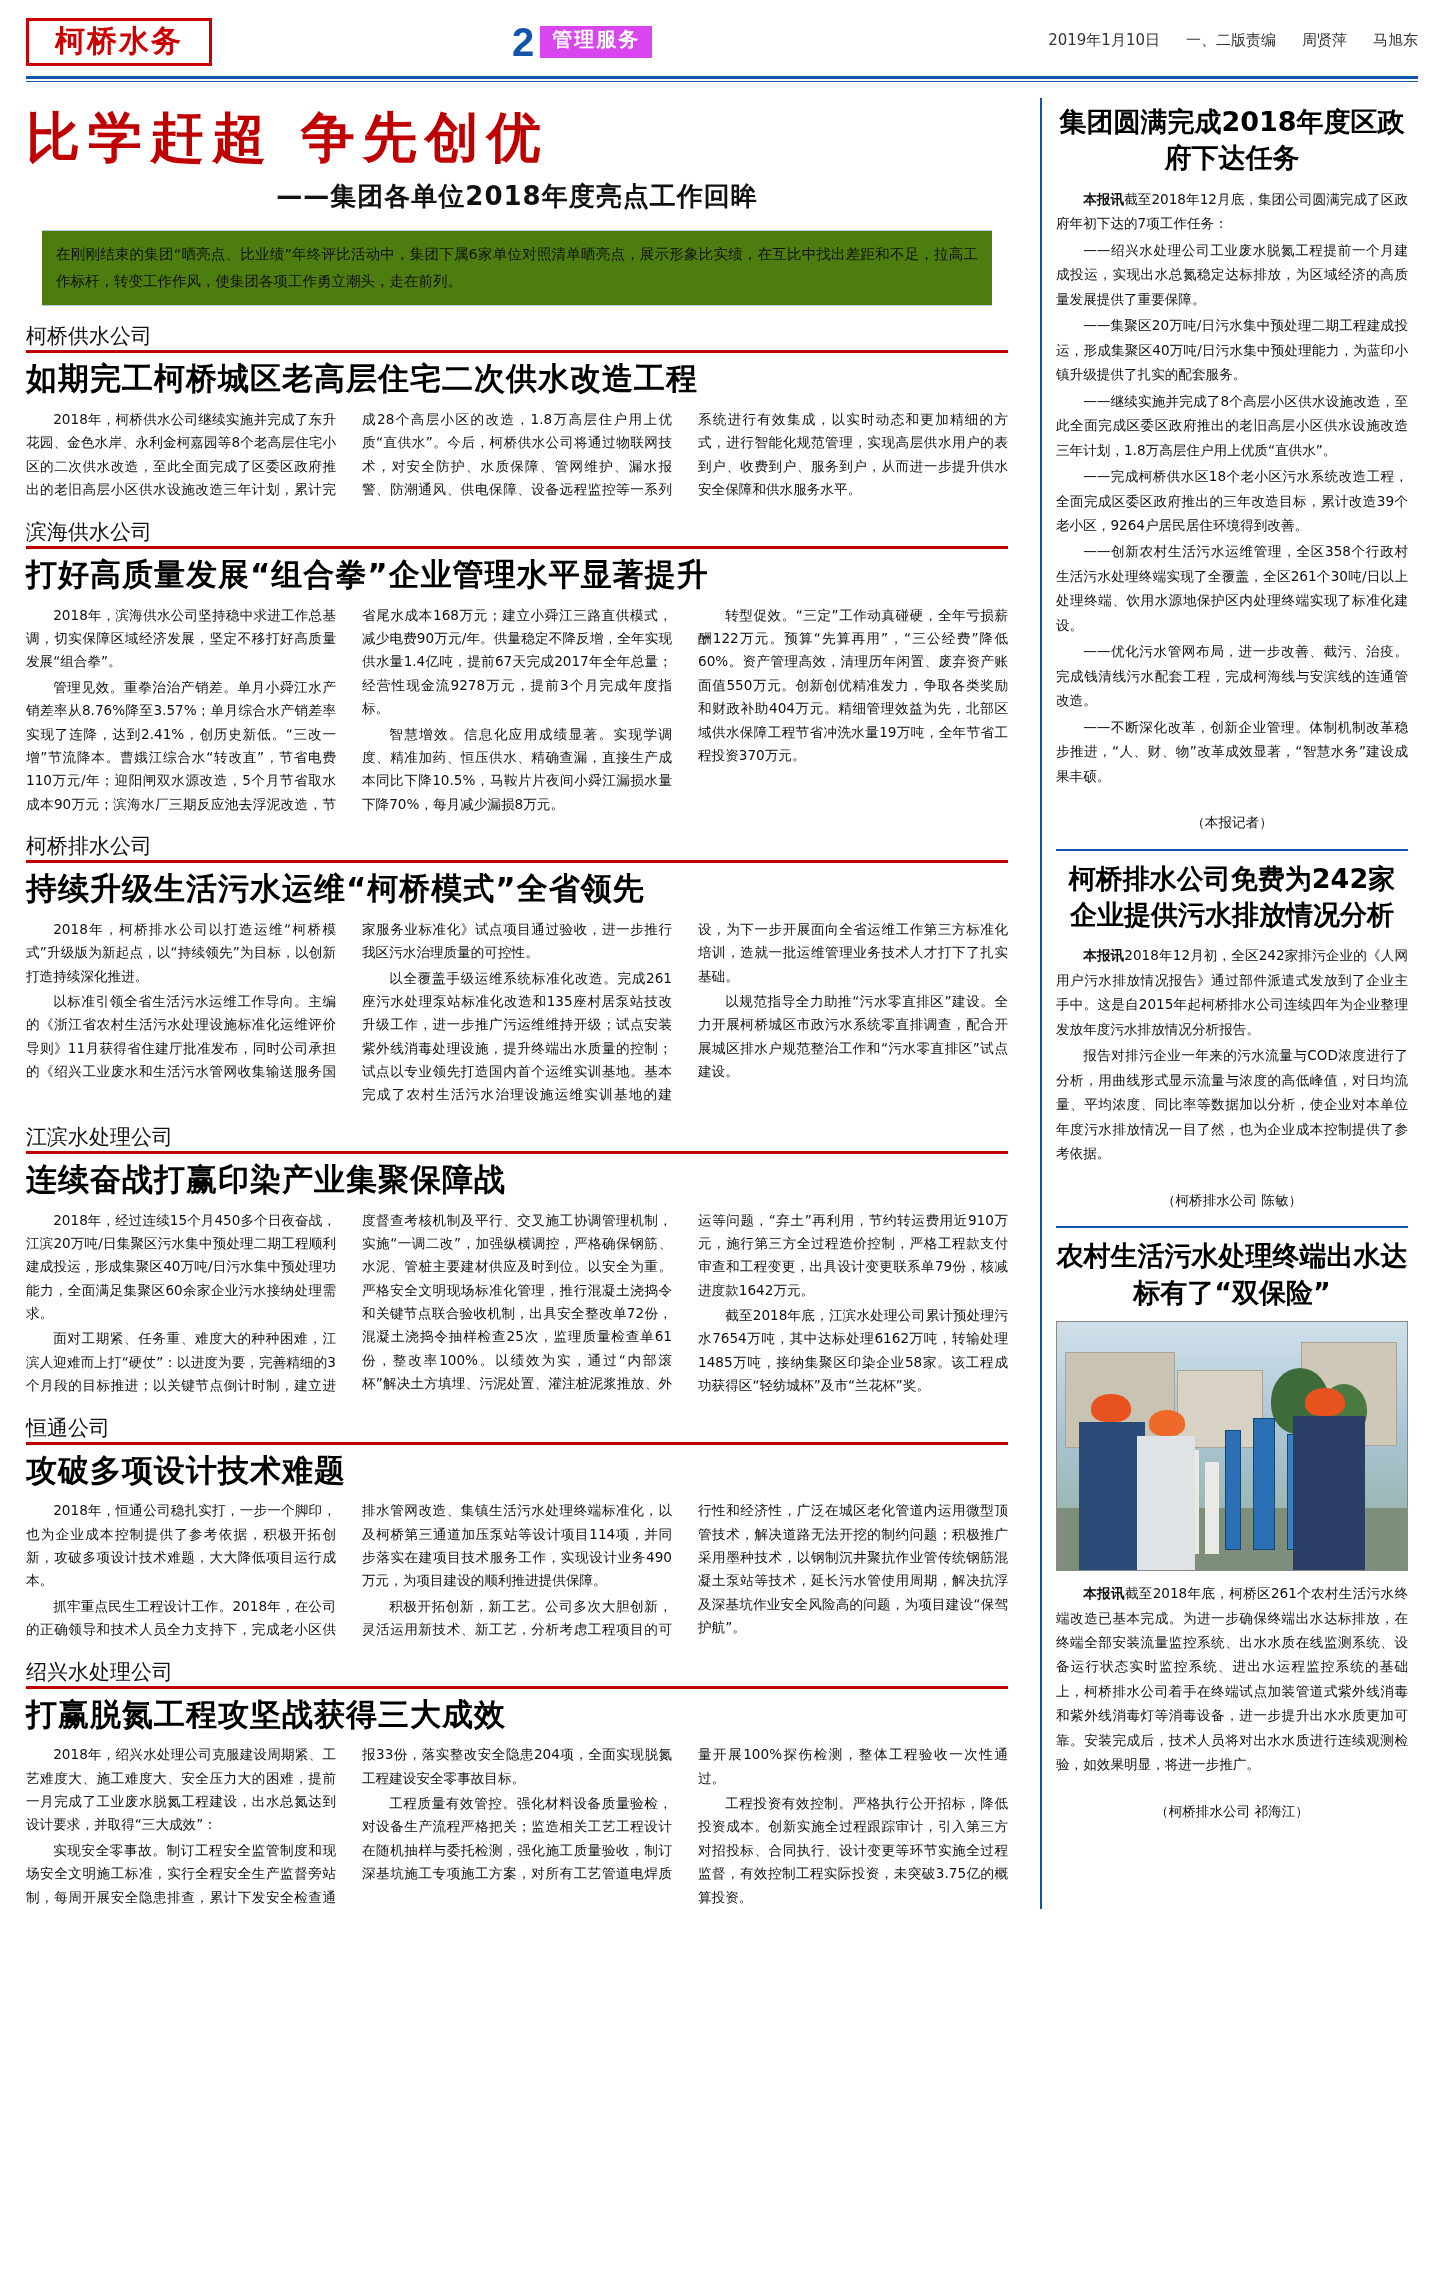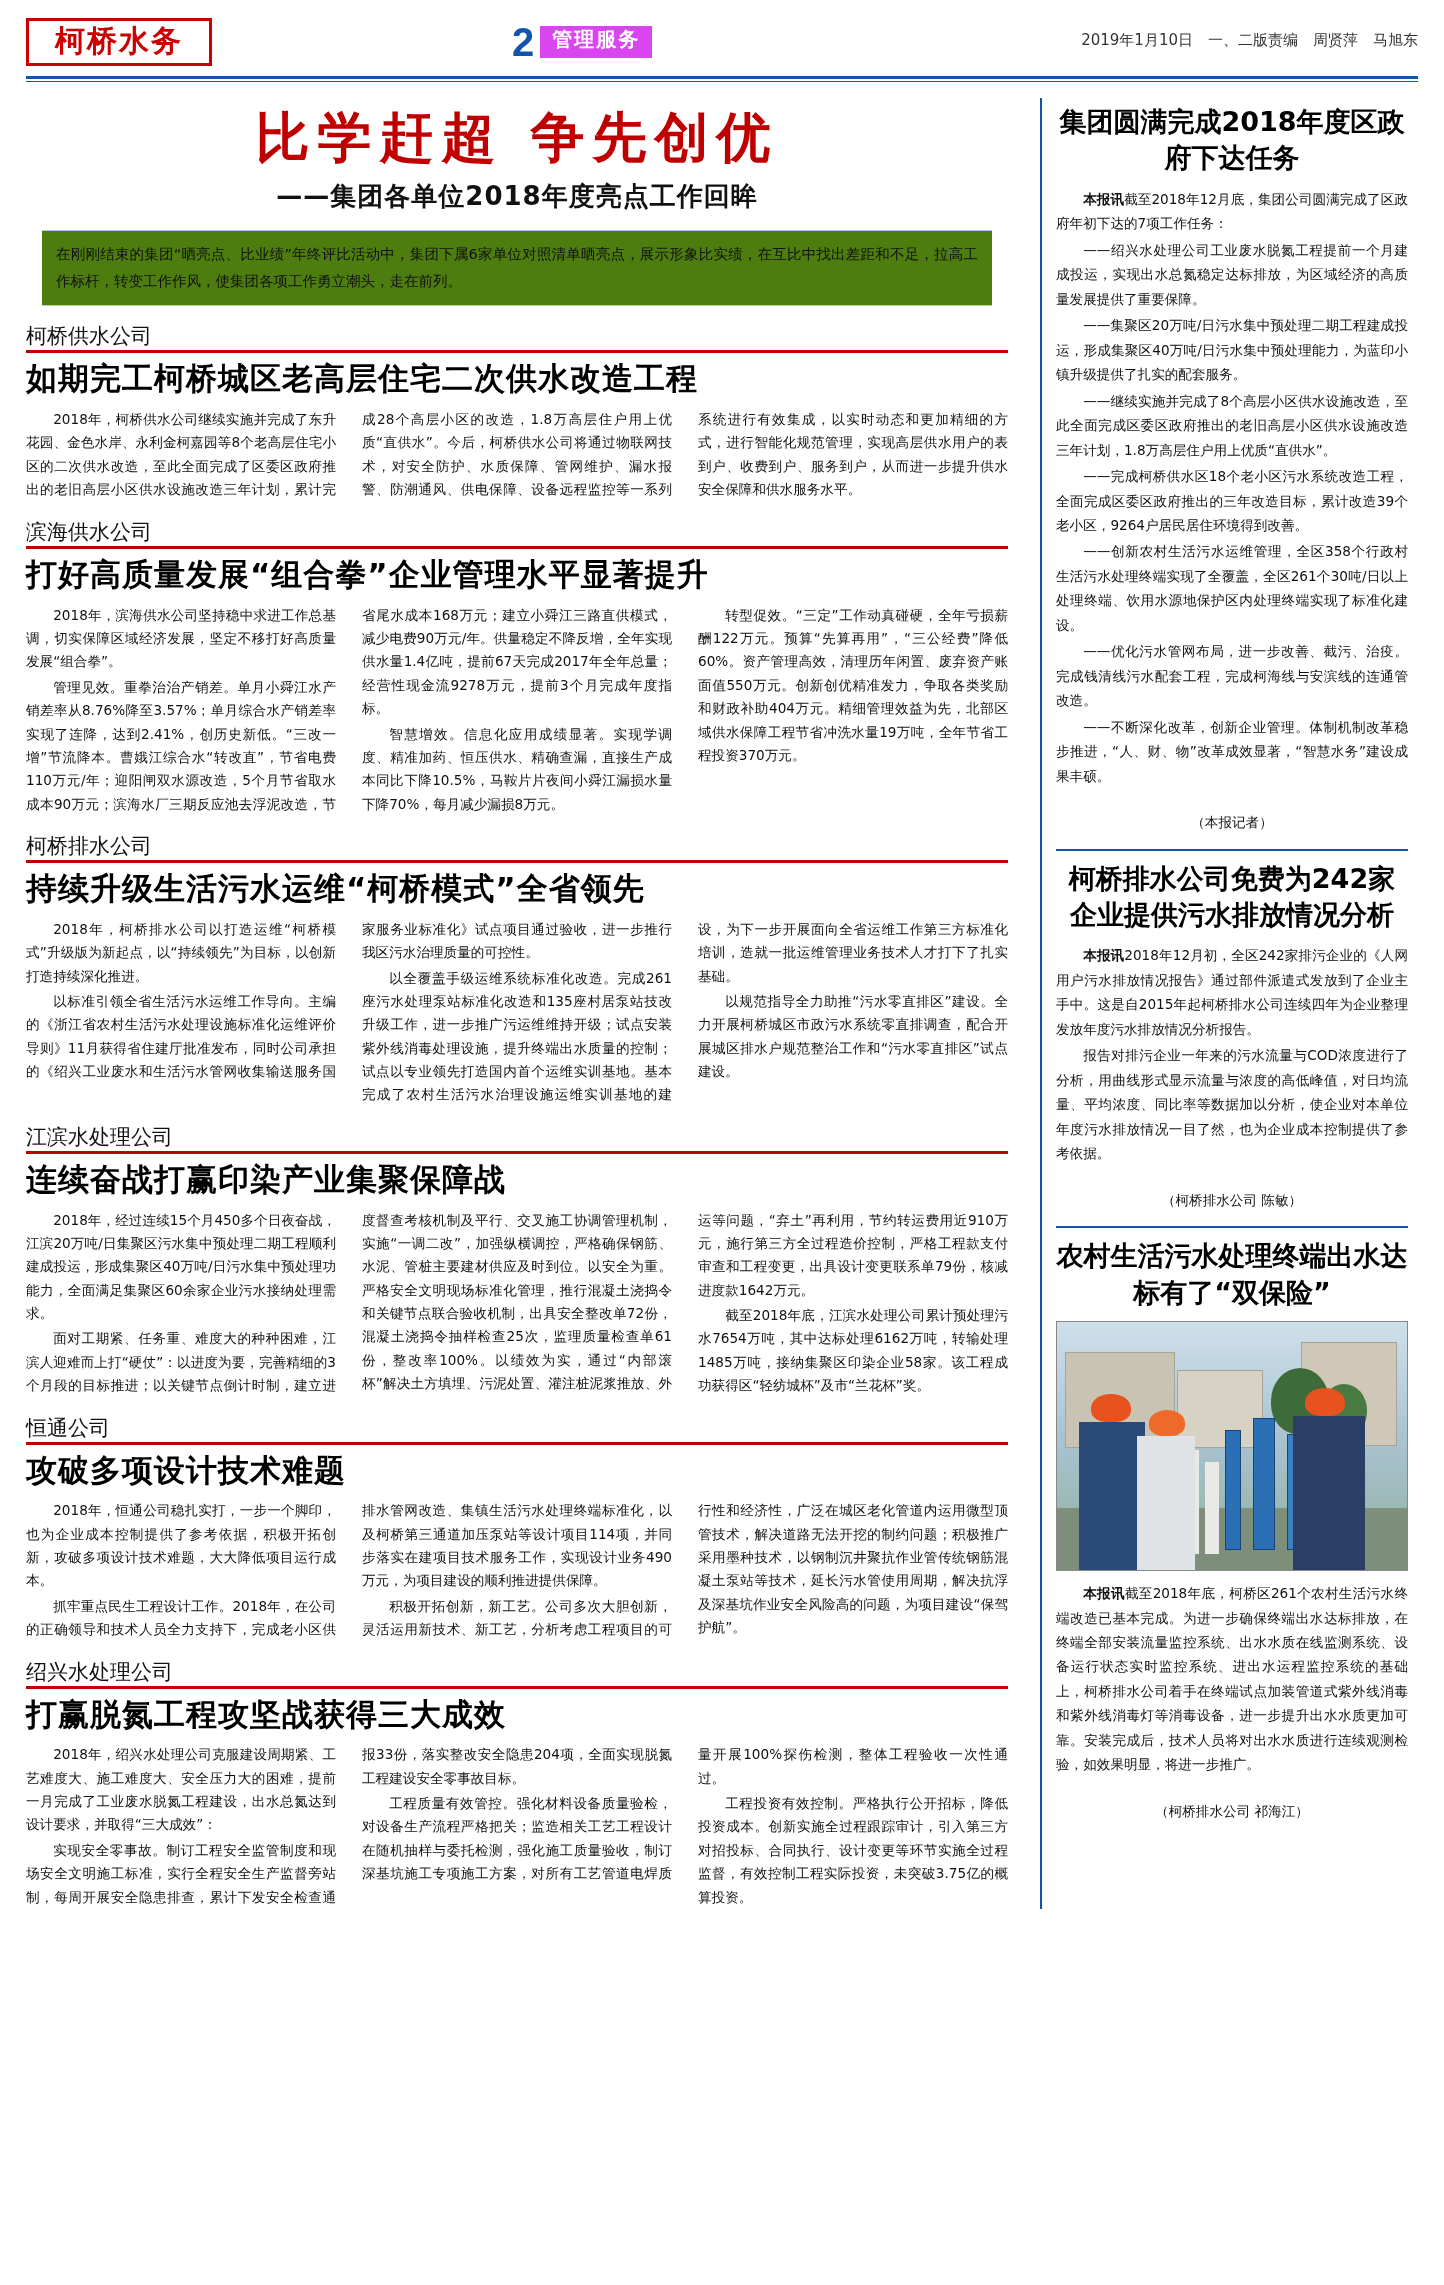--- a/index.html
+++ b/index.html
@@ -29,36 +29,36 @@
   .page-marker { display:flex; align-items:center; margin-left:300px; }
   .page-num {
     font-family:"Liberation Sans", sans-serif;
     font-size:40px; font-weight:bold; color:#1155aa; margin-right:6px; line-height:1;
   }
   .section-tag {
     background:#d946ef; color:#fff; font-family:"DejaVu Sans", sans-serif;
     font-size:20px; font-weight:bold; padding:0 12px 5px 12px; letter-spacing:2px;
   }
   .masthead-right {
-    margin-left:auto; font-size:15px; color:#333; display:flex; gap:15px; align-items:flex-end;
+    margin-left:auto; font-size:15px; color:#333; display:flex; gap:26px; align-items:flex-end;
     font-family:"DejaVu Sans", sans-serif; padding-bottom:4px;
   }
   .masthead-right span { white-space:nowrap; }
   .rule-thick { height:3px; background:#1155aa; margin-top:6px; }
   .rule-thin { height:1px; background:#1155aa; margin-top:2px; }
 
   
   .body-wrap { display:flex; margin-top:16px; }
   .left-col { width:1000px; padding-right:18px; }
   .divider-v { width:2px; background:#1155aa; margin:0 14px; }
   .right-col { width:352px; }
 
   
   .main-headline {
-    text-align:center;
+    text-align:left;
     font-family:"DejaVu Sans", sans-serif;
     font-weight:bold;
     font-size:54px;
     color:#c00000;
     letter-spacing:8px;
     line-height:1.1;
     margin-top:10px;
   }
   .main-subhead {
     text-align:center;

